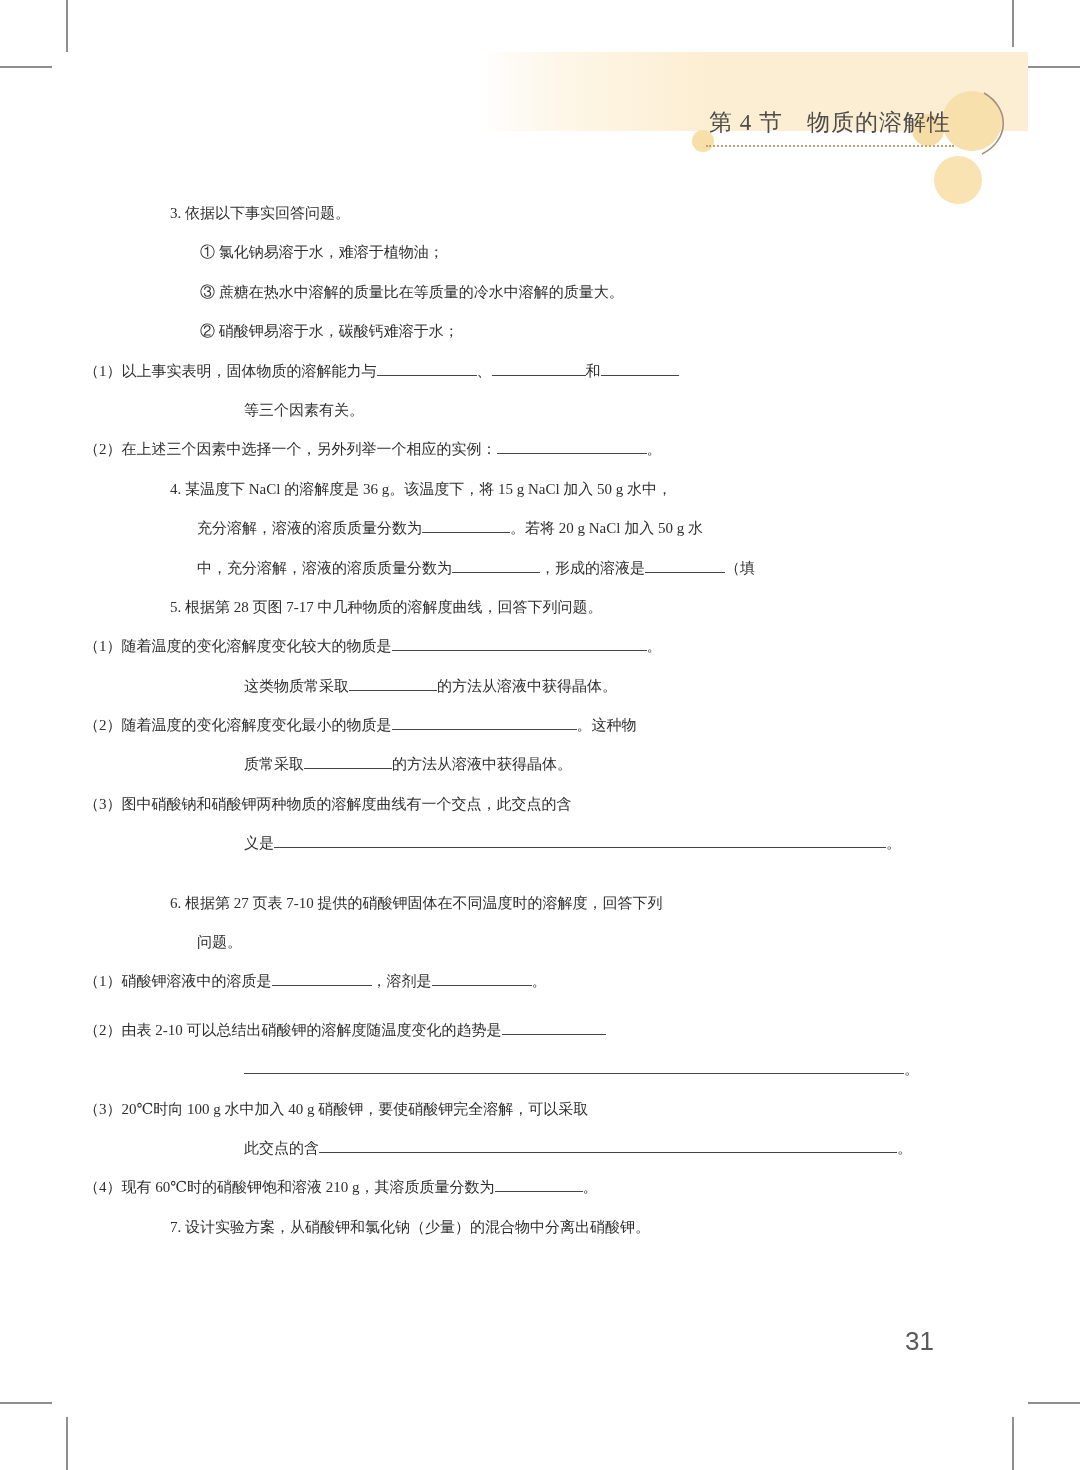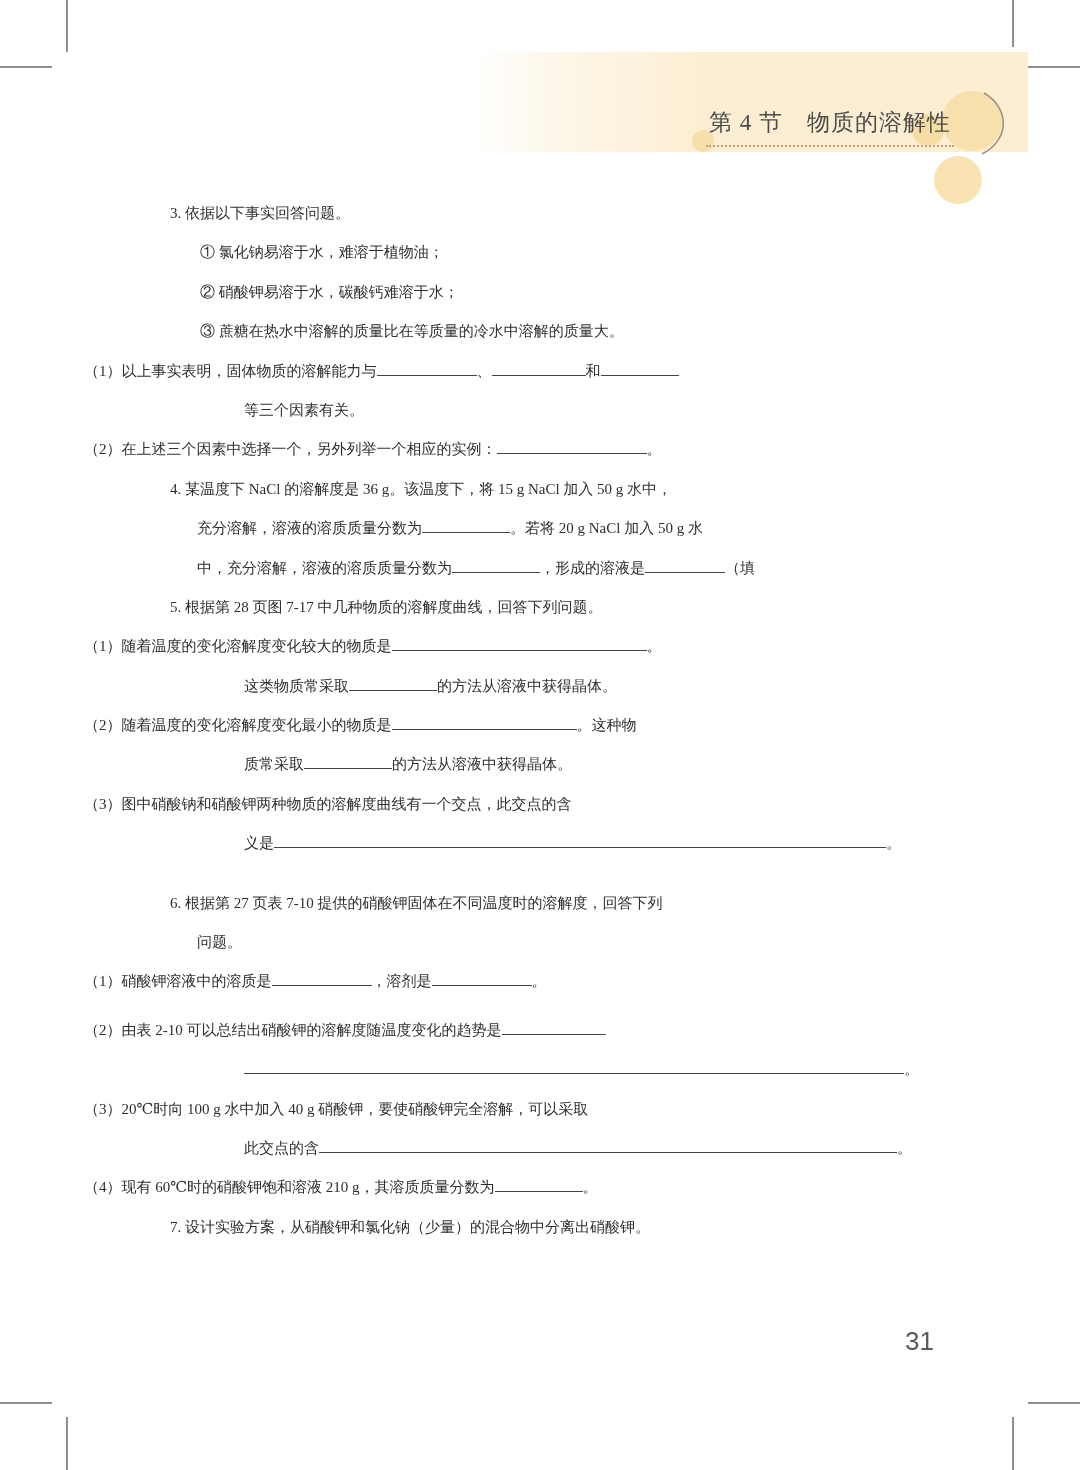--- a/index.html
+++ b/index.html
@@ -16,21 +16,21 @@
   .m-tl-h{left:0;top:66px;width:52px;height:2px;}
   .m-tr-v{left:1012px;top:0;width:2px;height:47px;}
   .m-tr-h{left:1028px;top:66px;width:52px;height:2px;}
   .m-bl-h{left:0;top:1402px;width:52px;height:2px;}
   .m-bl-v{left:66px;top:1417px;width:2px;height:53px;}
   .m-br-h{left:1028px;top:1402px;width:52px;height:2px;}
   .m-br-v{left:1012px;top:1417px;width:2px;height:53px;}
 
   
   .band{
-    position:absolute;left:478px;top:52px;width:550px;height:100px;
+    position:absolute;left:478px;top:52px;width:550px;height:79px;
     background:linear-gradient(90deg, rgba(252,238,210,0) 0%, rgba(252,238,210,.55) 16%, #fceed2 42%);
   }
   .blob{position:absolute;border-radius:50%;}
   .b1{left:214px;top:78px;width:22px;height:22px;background:#f7dfa9;}
   .b2{left:434px;top:62px;width:32px;height:32px;background:#f6dda5;}
   .b3{left:464px;top:39px;width:60px;height:60px;background:#f8e0ac;}
   .b4{left:456px;top:104px;width:48px;height:48px;background:#f9e3b2;}
   .arc{position:absolute;left:500px;top:38px;width:40px;height:70px;}
   .band-title{
     position:absolute;left:228px;top:55px;
@@ -84,22 +84,22 @@
       <svg width="40" height="70" viewBox="0 0 40 70">
         <path d="M6 3 C 32 18, 32 50, 4 64" stroke="#a2917c" stroke-width="1.6" fill="none"></path>
       </svg>
     </span>
     <div class="band-title">第 4 节　物质的溶解性</div>
   </div>
 
   <main class="content" id="lines">
       <div class="line q"><span>3. 依据以下事实回答问题。</span></div>
       <div class="line sub"><span>① 氯化钠易溶于水，难溶于植物油；</span></div>
+      <div class="line sub"><span>③ 蔗糖在热水中溶解的质量比在等质量的冷水中溶解的质量大。</span></div>
       <div class="line sub"><span>② 硝酸钾易溶于水，碳酸钙难溶于水；</span></div>
-      <div class="line sub"><span>③ 蔗糖在热水中溶解的质量比在等质量的冷水中溶解的质量大。</span></div>
       <div class="line par"><span>（1）以上事实表明，固体物质的溶解能力与</span><span class="blank" style="width: 100px;"></span><span>、</span><span class="blank" style="width: 94px;"></span><span>和</span><span class="blank" style="width: 78px;"></span></div>
       <div class="line cont"><span>等三个因素有关。</span></div>
       <div class="line par"><span>（2）在上述三个因素中选择一个，另外列举一个相应的实例：</span><span class="blank" style="width: 150px;"></span><span>。</span></div>
       <div class="line q"><span>4. 某温度下 NaCl 的溶解度是 36 g。该温度下，将 15 g  NaCl 加入 50 g 水中，</span></div>
       <div class="line contq"><span>充分溶解，溶液的溶质质量分数为</span><span class="blank" style="width: 88px;"></span><span>。若将 20 g  NaCl 加入 50 g 水</span></div>
       <div class="line contq"><span>中，充分溶解，溶液的溶质质量分数为</span><span class="blank" style="width: 88px;"></span><span>，形成的溶液是</span><span class="blank" style="width: 80px;"></span><span>（填</span></div>
       <div class="line q"><span>5. 根据第 28 页图 7-17 中几种物质的溶解度曲线，回答下列问题。</span></div>
       <div class="line par"><span>（1）随着温度的变化溶解度变化较大的物质是</span><span class="blank" style="width: 255px;"></span><span>。</span></div>
       <div class="line cont"><span>这类物质常采取</span><span class="blank" style="width: 88px;"></span><span>的方法从溶液中获得晶体。</span></div>
       <div class="line par"><span>（2）随着温度的变化溶解度变化最小的物质是</span><span class="blank" style="width: 185px;"></span><span>。这种物</span></div>

